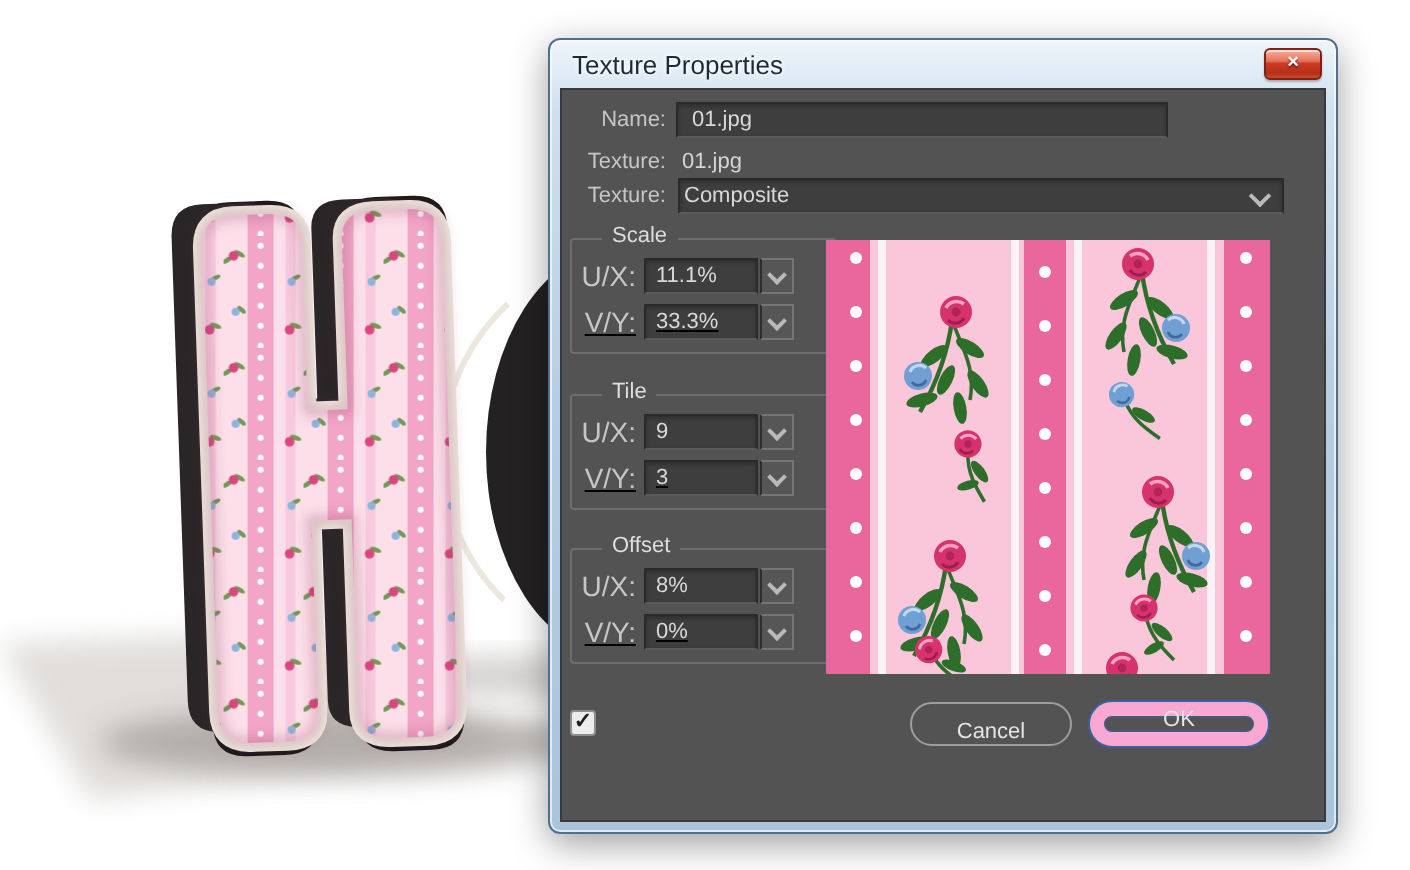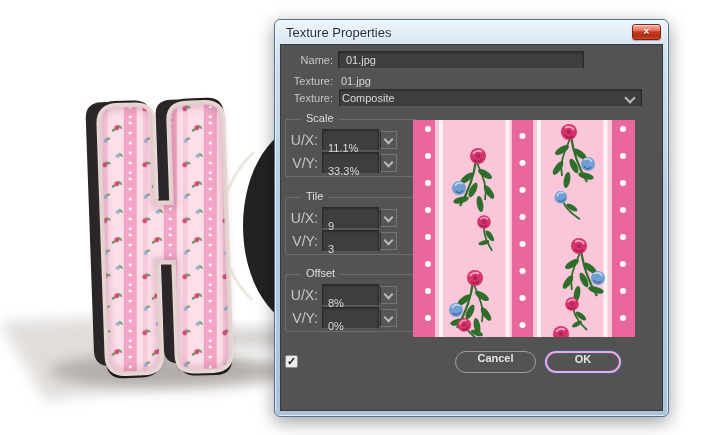--- a/index.html
+++ b/index.html
@@ -39,42 +39,42 @@
   .dropdown .chev{position:absolute;right:7px;top:4px;}
 
   .chev{display:inline-block;width:6px;height:6px;border-right:2px solid #b9b9b9;
         border-bottom:2px solid #b9b9b9;transform:rotate(45deg);transform-origin:center;}
 
   .group{position:absolute;left:4px;width:133px;height:58px;border:1px solid #6e6e6e;
          border-radius:2px;box-sizing:border-box;}
   .legend{position:absolute;top:-8px;left:15px;background:#535353;padding:0 5px;
           font-size:11px;color:#dedede;}
   .combo-row{position:absolute;left:4px;display:flex;align-items:center;}
-  .row-1{top:9px;} .row-2{top:32px;}
+  .row-1{top:9px;} .row-2{top:32px;text-decoration:underline;}
   .combo-label{width:28px;text-align:right;font-size:14px;color:#c6c6c6;margin-right:4px;}
-  .combo-field{width:57px;height:18px;line-height:16px;padding:10px 5px;}
+  .combo-field{width:57px;height:18px;line-height:16px;padding:0 5px;}
   .combo-btn{width:17px;height:18px;margin-left:1px;background:#565656;border:1px solid #757575;
          border-left-color:#2d2d2d;box-sizing:border-box;display:flex;align-items:center;
          justify-content:center;cursor:pointer;}
   .combo-btn .chev{width:5px;height:5px;margin-top:-2px;}
 
   .group-scale{top:74px;} .group-tile{top:152px;} .group-offset{top:229px;}
 
   .preview{position:absolute;left:132px;top:75px;width:222px;height:217px;overflow:hidden;}
 
   .checkbox{position:absolute;left:4px;top:310px;width:13px;height:13px;background:#ececec;
          border:1px solid #8d8d8d;border-radius:2px;box-sizing:border-box;color:#1e1e1e;
          font-size:11px;font-weight:bold;line-height:11px;text-align:center;cursor:pointer;}
   .checkbox-label{position:absolute;left:24px;top:311px;font-size:11px;color:#e0e0e0;}
 
   .btn{position:absolute;top:306px;height:22px;border-radius:11px;font-size:11px;
-       color:#e5e5e5;display:flex;align-items:flex-start;justify-content:center;cursor:pointer;
-       box-sizing:border-box;background:transparent;font-weight:bold;}
+       color:#e5e5e5;display:flex;align-items:flex-end;justify-content:center;cursor:pointer;
+       box-sizing:border-box;background:transparent;}
   .btn-cancel{left:174px;width:81px;border:1px solid #9e9e9e;}
-  .btn-ok{left:264px;width:76px;border:2px solid #f9a8d4;
+  .btn-ok{left:264px;width:89px;border:7px solid #f9a8d4;
           box-shadow:0 0 0 1px #35639f, inset 0 0 0 1px rgba(53,99,159,.5);}
 </style>
 </head>
 <body>
 
 <div class="stage">
 
   <svg class="scene" viewBox="0 0 330 435">
     <defs>
       <filter id="blur7" x="-40%" y="-40%" width="180%" height="180%">

